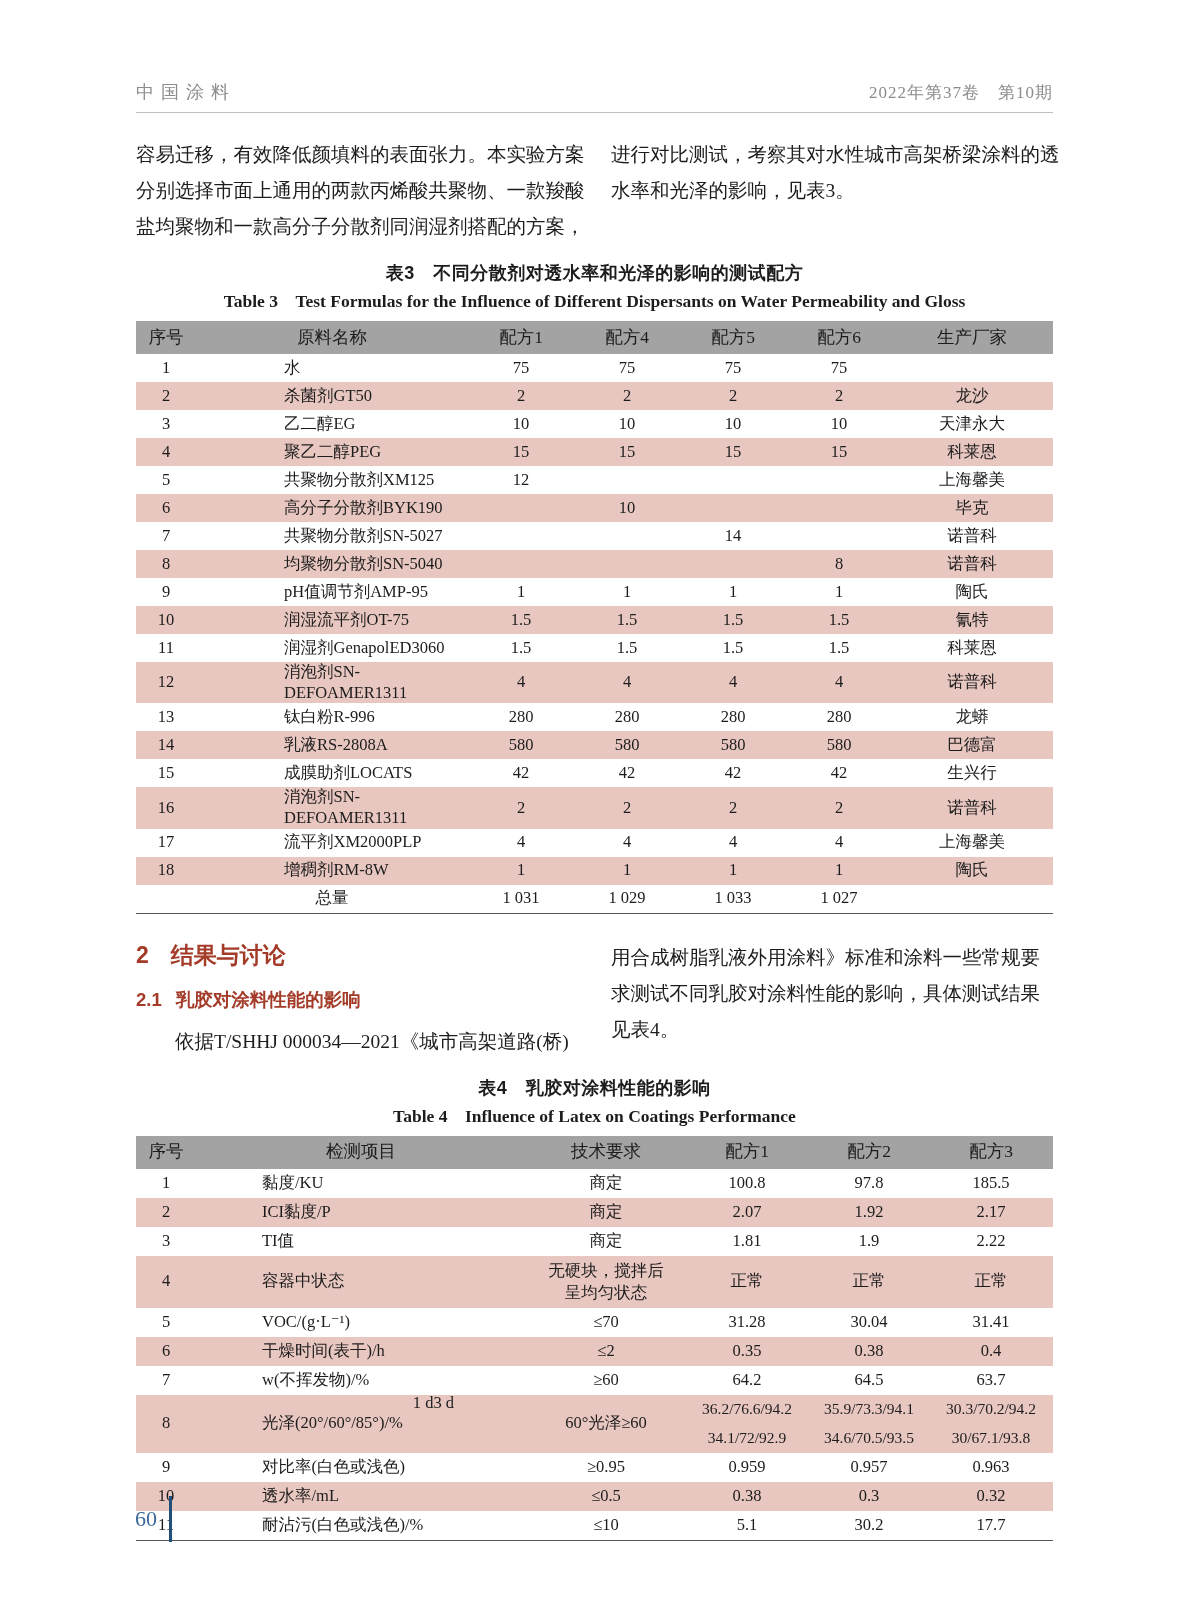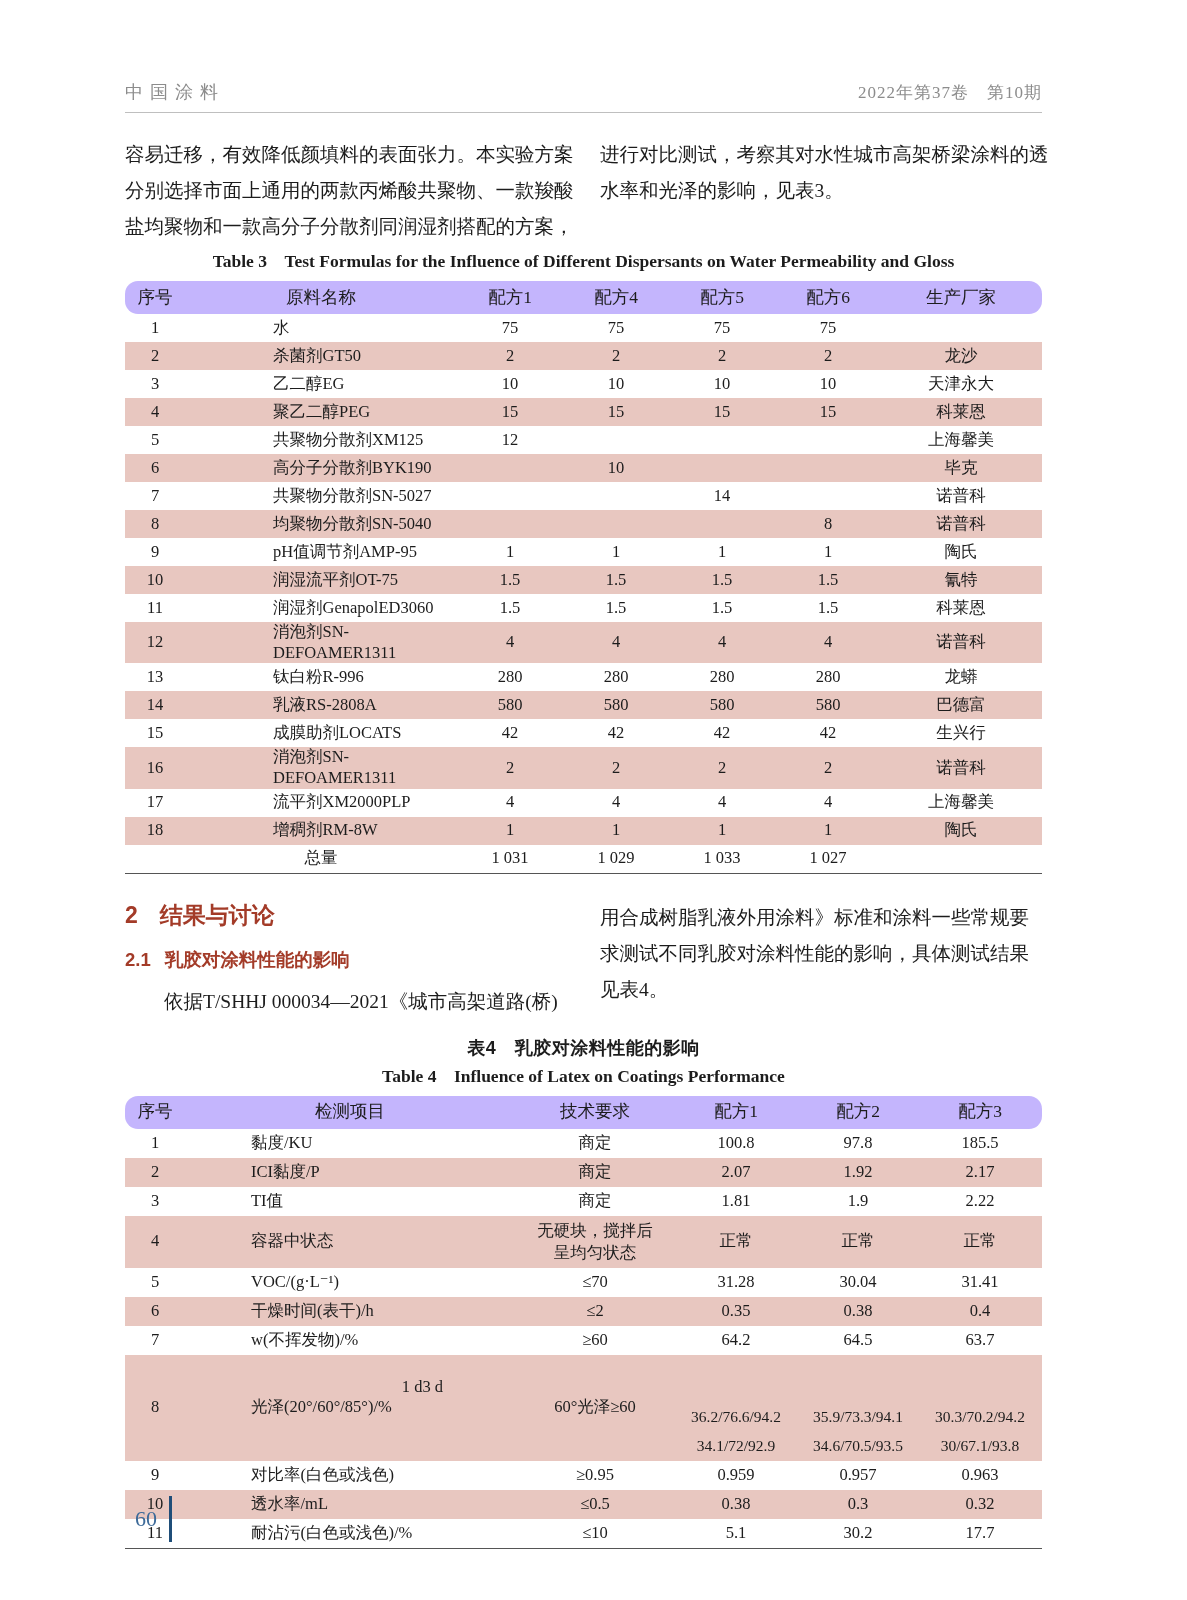--- a/index.html
+++ b/index.html
@@ -4,21 +4,21 @@
 <style>
   html,body{margin:0;padding:0;background:#ffffff;}
   .page{
     position:relative;
     width:1187px;height:1600px;
     background:#ffffff;
     font-family:"Liberation Serif","DejaVu Serif",serif;
     color:#1c1c1c;
     overflow:hidden;
   }
-  .content{position:absolute;left:125px;width:917px;top:0;}
+  .content{position:absolute;left:136px;width:917px;top:0;}
 
   
   .jheader{
     display:flex;justify-content:space-between;align-items:flex-end;
     padding-top:80px;padding-bottom:8px;
     border-bottom:1px solid #bfbfbf;
   }
   .jheader .jname{font-size:18px;color:#8c8c8c;letter-spacing:7px;}
   .jheader .jissue{font-size:17px;color:#8c8c8c;letter-spacing:1px;}
 
@@ -35,36 +35,36 @@
   
   .tbl{margin-top:8px;border-bottom:1.5px solid #555;}
   .trow{display:grid;align-items:center;font-size:16.5px;}
   .t3 .trow{grid-template-columns:60px 272px 106px 106px 106px 106px 160px;min-height:28px;}
   .t4 .trow{grid-template-columns:60px 330px 160px 122px 122px 122px;min-height:29px;}
   .trow.head{min-height:33px;font-size:17.5px;}
   .trow.head .c{text-align:center;}
   .c{text-align:center;line-height:1.25;}
   .c.name{text-align:left;padding-left:88px;}
   .t4 .c.name{padding-left:66px;}
-  .pinkhead{background:#c4b5fd;border-radius:13px;}
+  .pinkhead{background:#a3a3a3;}
   .pink{background:#e8c7c0;}
   .totalrow{min-height:30px;}
   .totalrow .c.name{text-align:center;padding-left:0;}
 
   
   .trow.tall{min-height:52px;}
   .req2{line-height:1.3;}
 
   
   .trow.gloss{min-height:58px;}
   .glossitem{display:flex;align-items:center;padding-left:66px;text-align:left;font-family:Liberation Serif, serif;}
   .glossitem .gname{white-space:nowrap;}
   .gsub{display:flex;flex-direction:row;justify-content:space-around;height:58px;margin-left:10px;}
   .gsub div{line-height:1;}
-  .gvals{display:flex;flex-direction:column;justify-content:space-around;height:58px;font-size:15.5px;margin-top:48px;}
+  .gvals{display:flex;flex-direction:column;justify-content:space-around;height:58px;font-size:15.5px;}
 
   
   .sec{display:flex;gap:34px;margin-top:26px;}
   .sec .left{width:441px;}
   .sec .right{width:441px;font-size:19.5px;line-height:36px;text-align:justify;}
   .h2row{font-family:"Liberation Sans","DejaVu Sans",sans-serif;
     font-weight:bold;font-size:23px;color:#a33b28;}
   .h2row .num{margin-right:22px;}
   .h3row{font-family:"Liberation Sans","DejaVu Sans",sans-serif;
     font-weight:bold;font-size:18.5px;color:#a33b28;margin-top:16px;}
@@ -95,20 +95,21 @@
           <div class="pline">容易迁移，有效降低颜填料的表面张力。本实验方案</div>
           <div class="pline">分别选择市面上通用的两款丙烯酸共聚物、一款羧酸</div>
           <div class="pline">盐均聚物和一款高分子分散剂同润湿剂搭配的方案，</div>
         </div>
       <div class="col" id="intro-right">
           <div class="pline">进行对比测试，考察其对水性城市高架桥梁涂料的透</div>
           <div class="pline">水率和光泽的影响，见表3。</div>
         </div>
     </div>
 
+    <div class="cap-zh">表3　不同分散剂对透水率和光泽的影响的测试配方</div>
     <div class="cap-en">Table 3　Test Formulas for the Influence of Different Dispersants on Water Permeability and Gloss</div>
 
     <div class="tbl t3" id="table3">
         <div class="trow head pinkhead">
           <div class="c">序号</div>
           <div class="c">原料名称</div>
           <div class="c">配方1</div>
           <div class="c">配方4</div>
           <div class="c">配方5</div>
           <div class="c">配方6</div>

